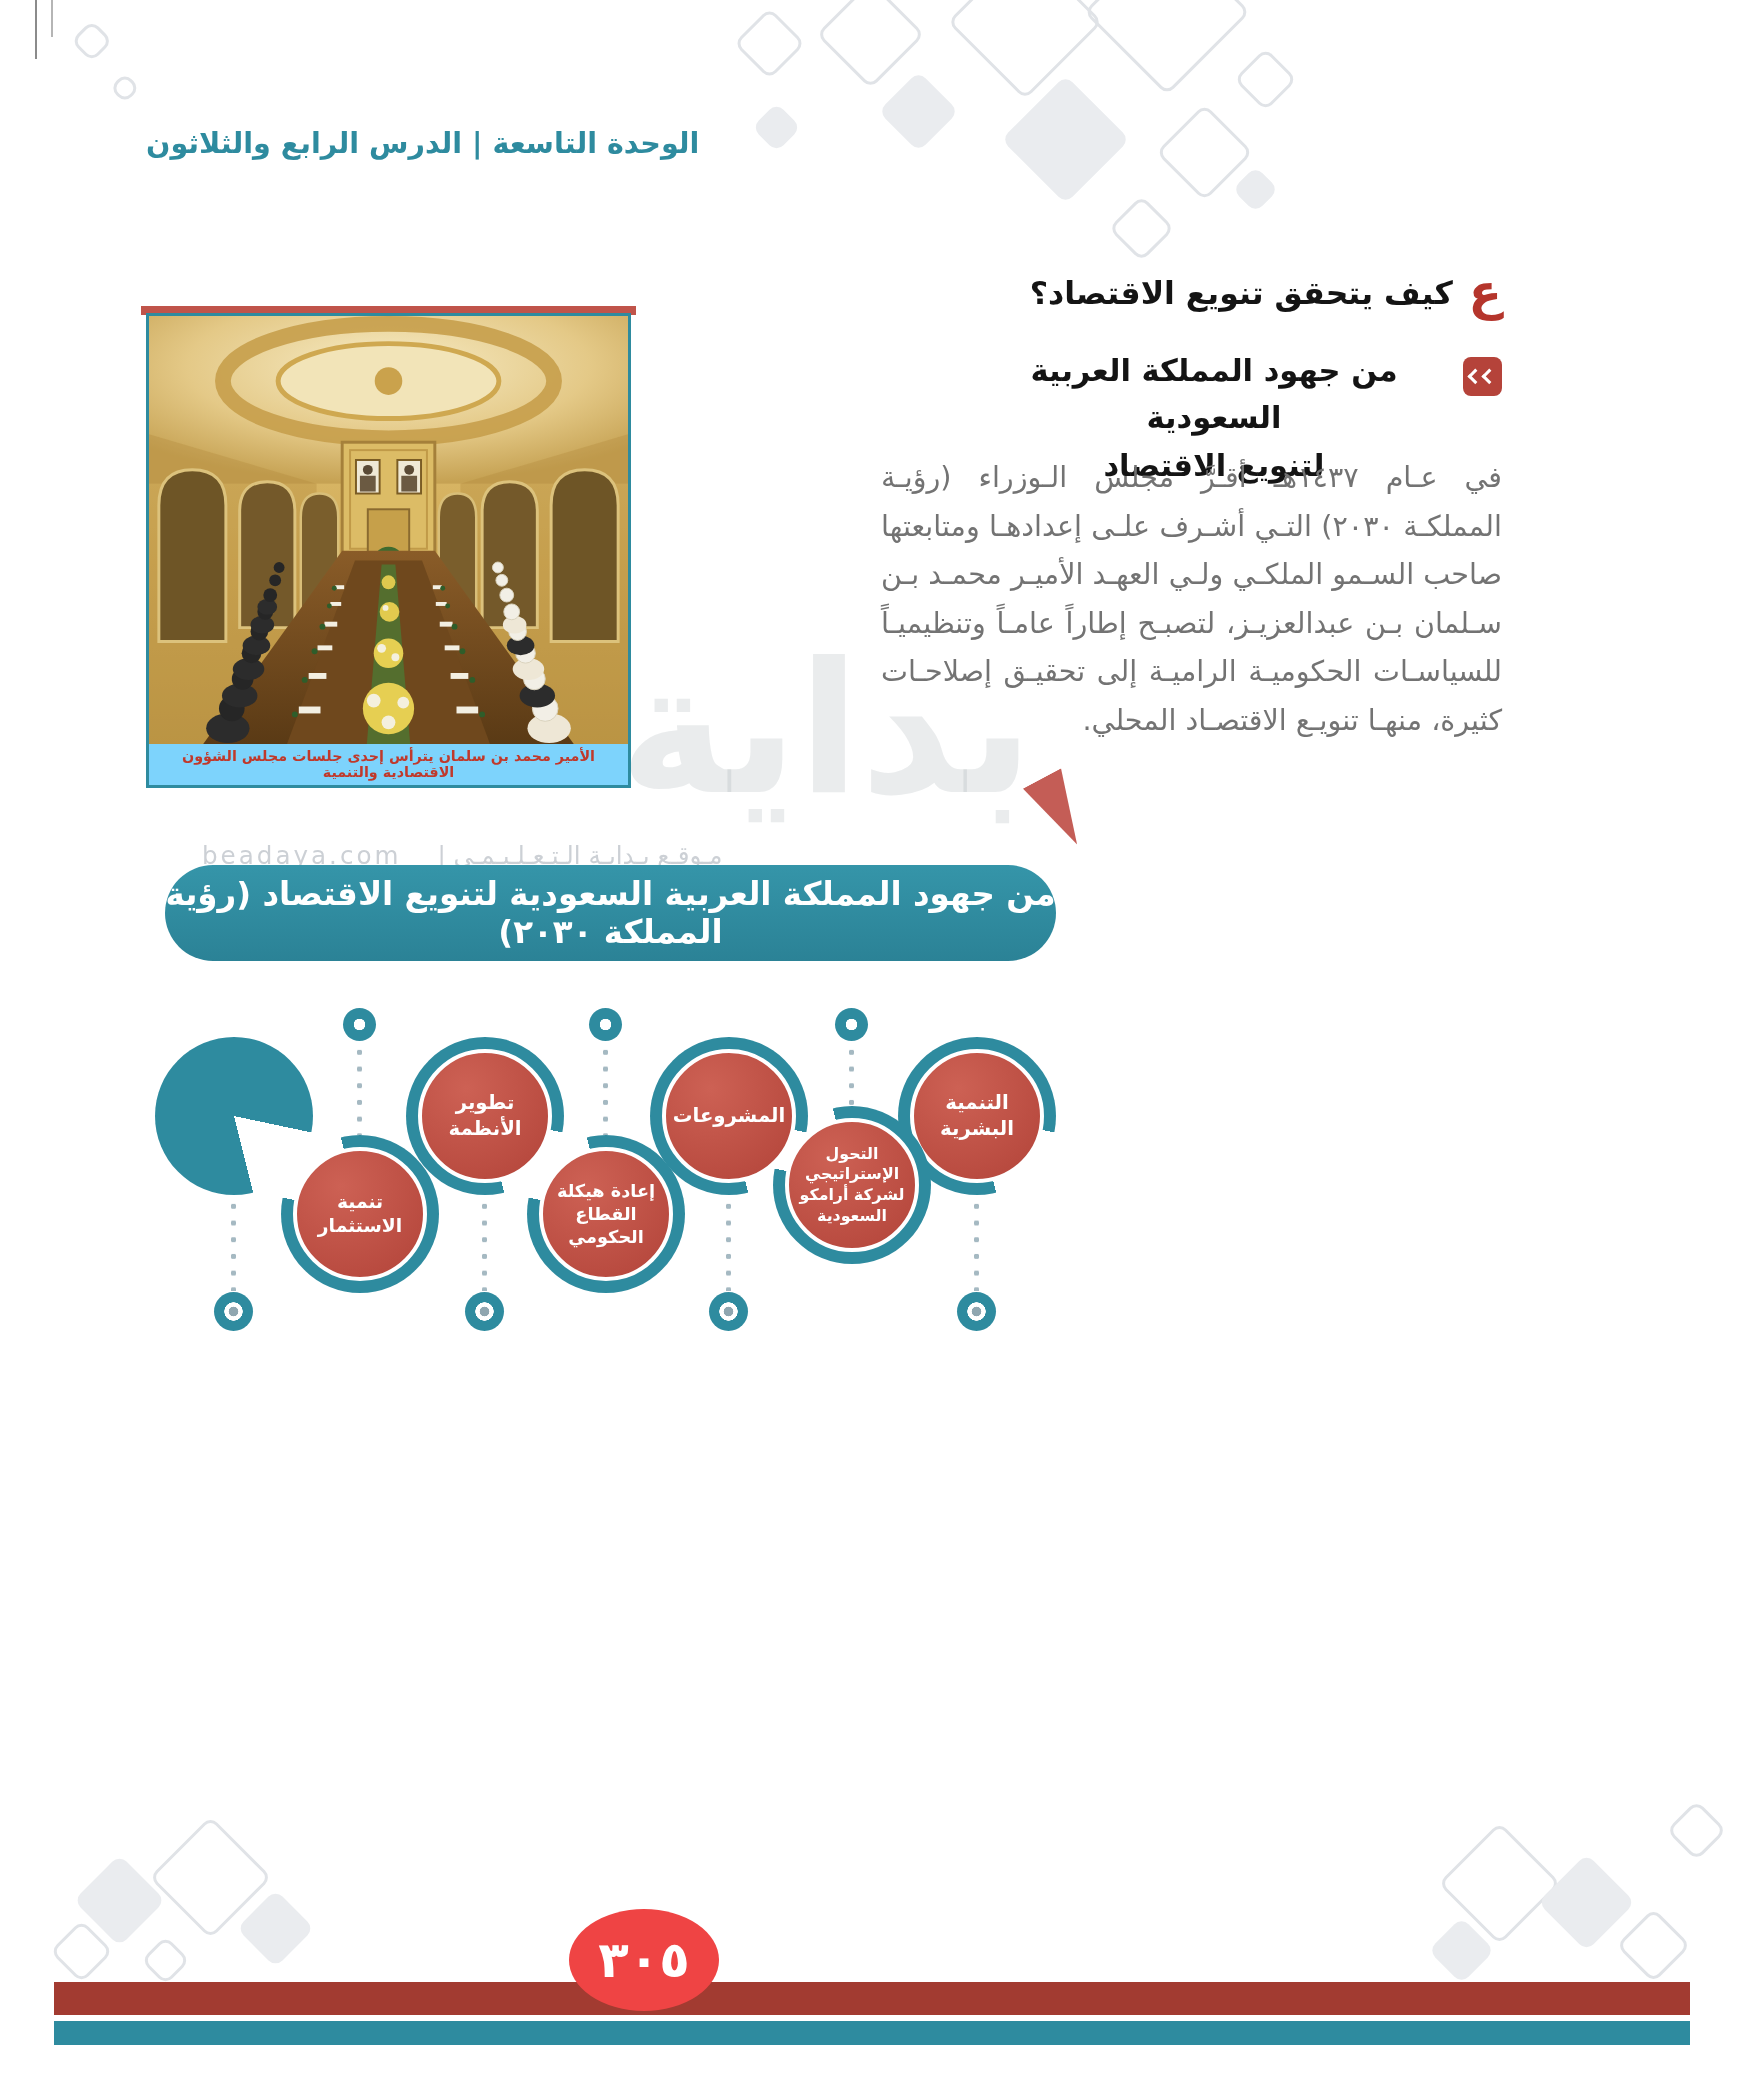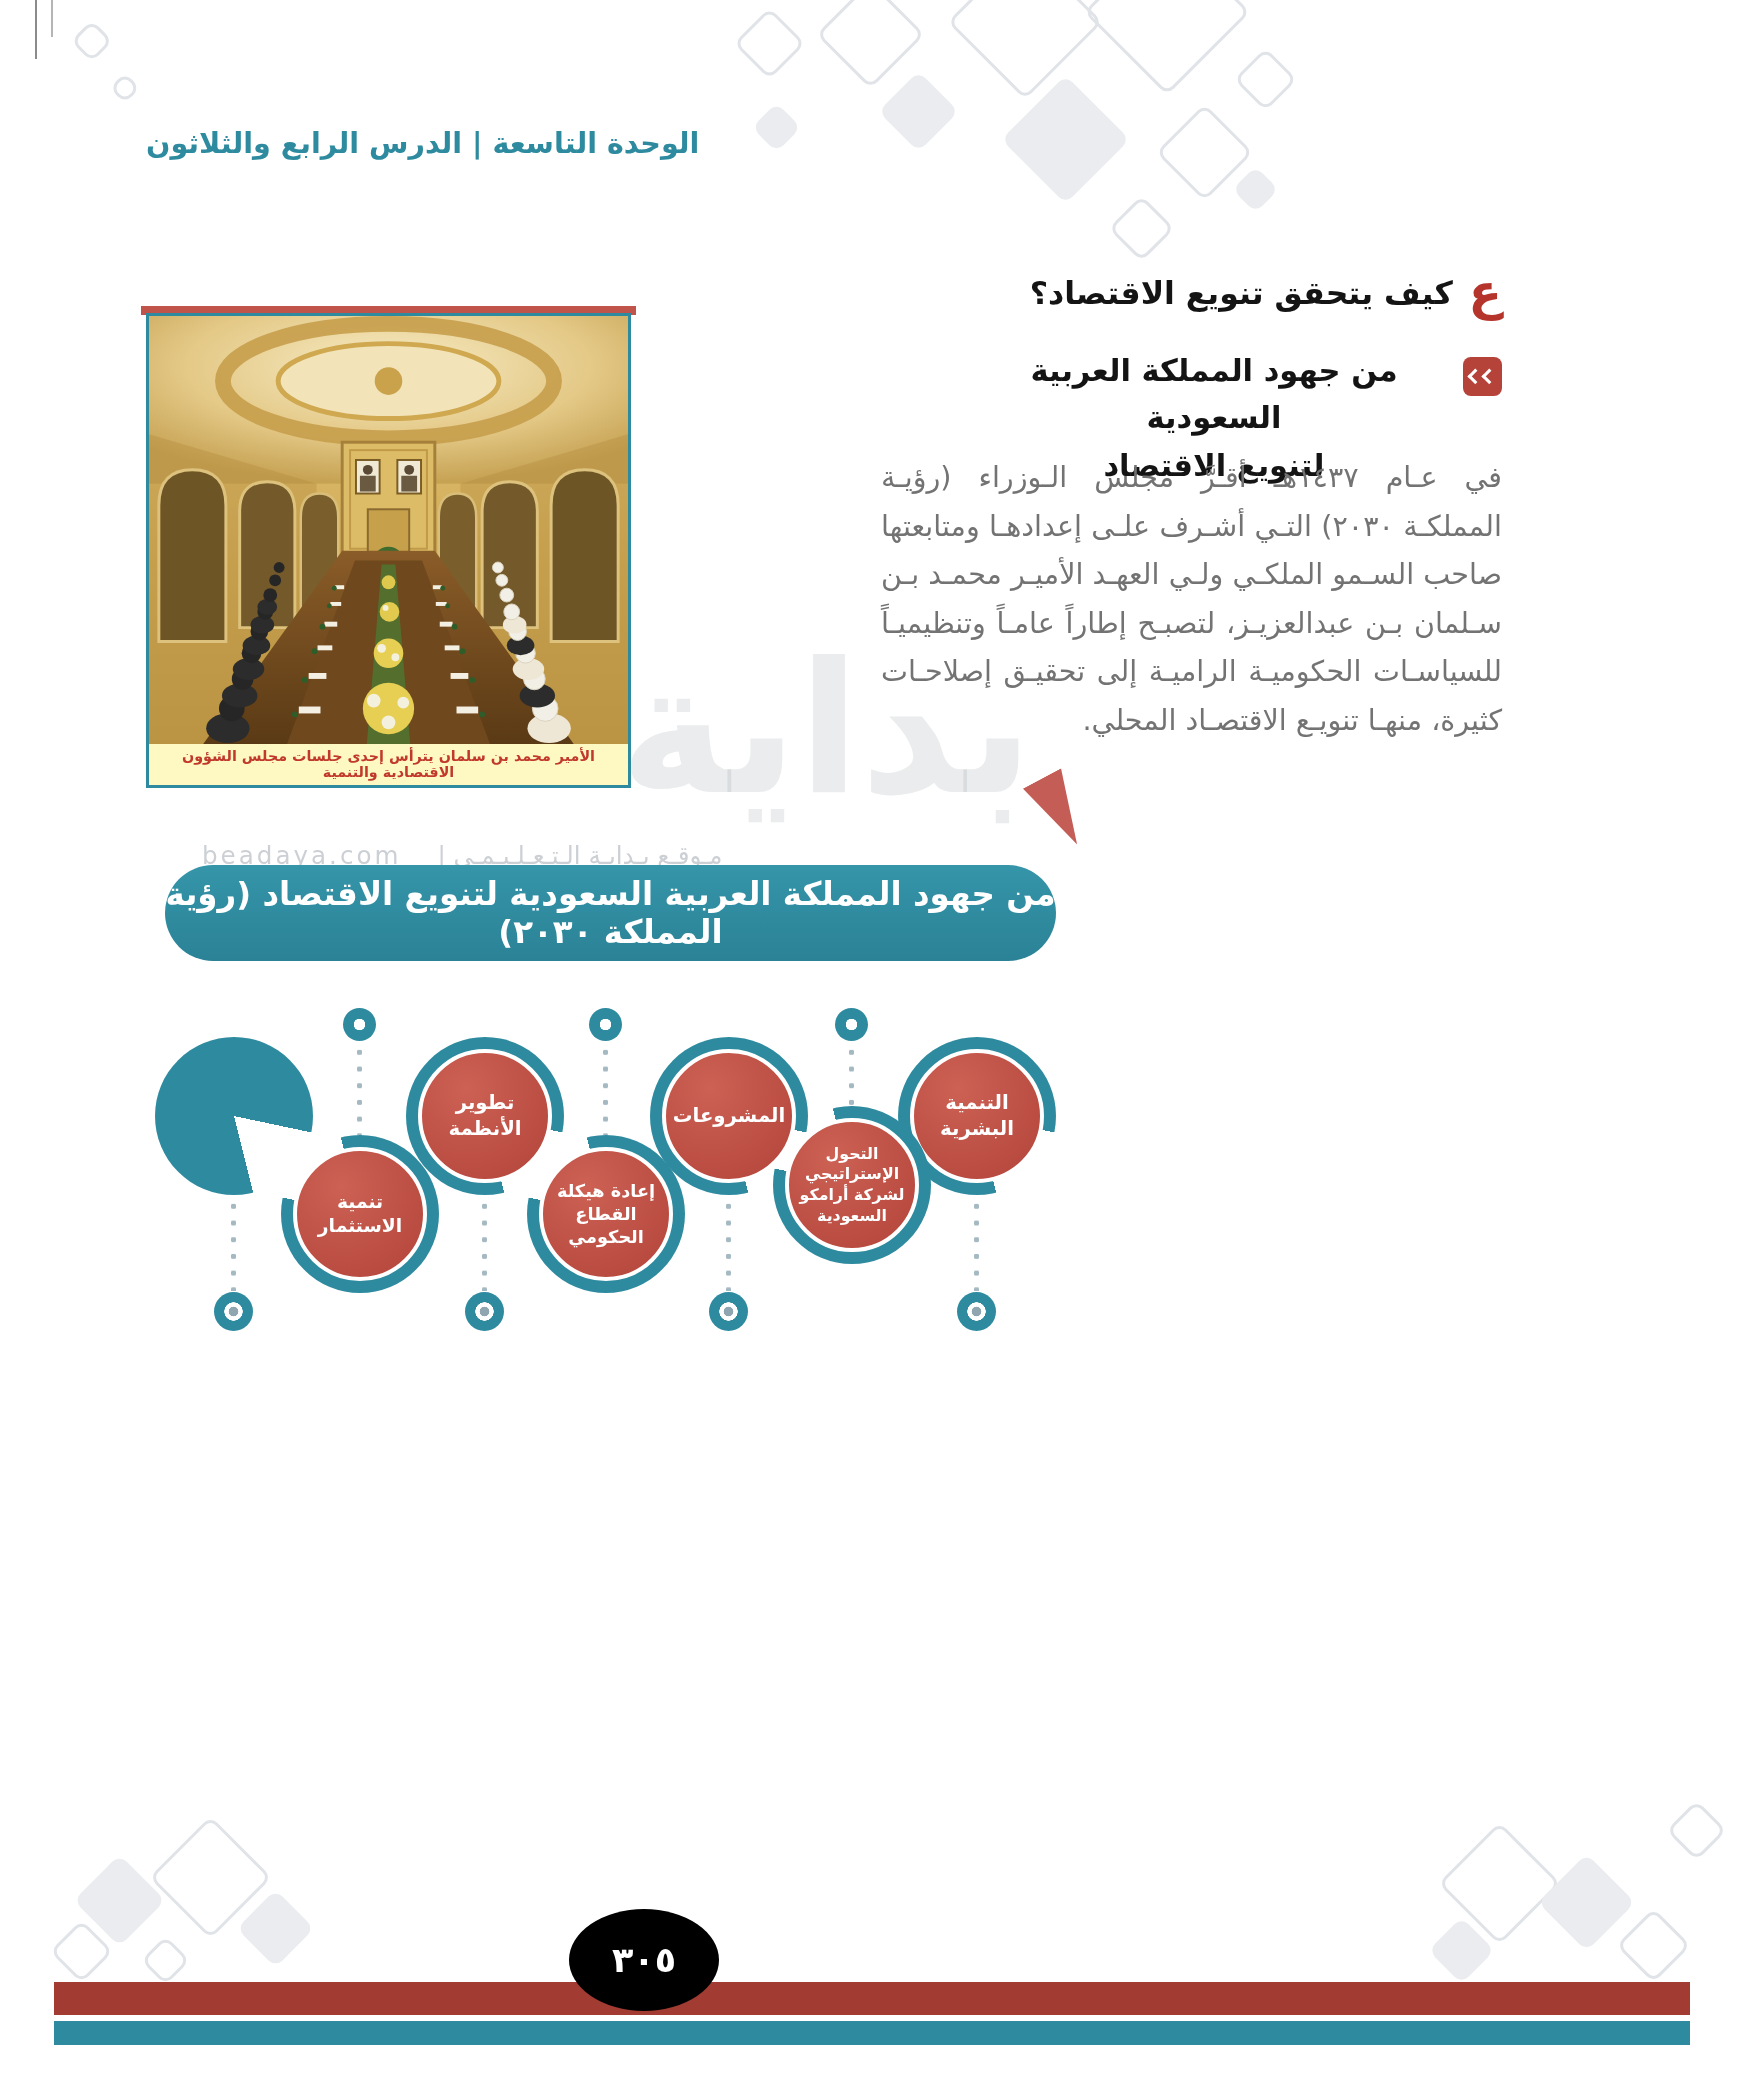--- a/index.html
+++ b/index.html
@@ -40,21 +40,21 @@
 
   .body-text {
     position:absolute; right:242px; top:453px; width:621px;
     font-size:28.6px; line-height:1.7; color:#737373; text-align:justify; z-index:2;
   }
 
   
   .figure-accent { position:absolute; left:141px; top:306px; width:495px; height:8.9px; background:#c0544a; }
   .figure {
     position:absolute; left:146px; top:313px; width:485px; height:475px;
-    border:3.9px solid #2e8b9f; background:#fef9c3; z-index:1;
+    border:3.9px solid #2e8b9f; background:#7dd3fc; z-index:1;
   }
   .figure svg { display:block; width:100%; height:428px; }
   .fig-caption {
     height:39px; display:flex; align-items:center; justify-content:center;
     color:#c0392b; font-size:14.3px; font-weight:bold; padding:0 5.9px; text-align:center;
   }
 
   
   .wm-logo {
     position:absolute; left:619px; top:638px; font-size:182px; font-weight:bold;
@@ -103,22 +103,22 @@
   .donut-lg {
     position:absolute; width:39px; height:39px; border-radius:50%;
     background:radial-gradient(closest-side, #8fa6b0 0 24%, #ffffff 26% 46%, #2e8b9f 48%); z-index:2;
   }
 
   
   .bar-red  { position:absolute; left:54px; right:54px; top:1982px; height:33px; background:#a23b31; z-index:2; }
   .bar-teal { position:absolute; left:54px; right:54px; top:2021px; height:23.6px; background:#2e8b9f; z-index:2; }
   .page-oval {
     position:absolute; left:569px; top:1909px; width:150px; height:102px;
-    background:#000000; border-radius:50%; display:flex; align-items:center;
-    justify-content:center; color:#fff; font-size:35px; font-weight:bold; z-index:3;
+    background:#ef4444; border-radius:50%; display:flex; align-items:center;
+    justify-content:center; color:#fff; font-size:50px; font-weight:bold; z-index:3;
   }
 </style>
 </head>
 <body>
 
 <div class="crop-line" style="left:35px;top:0;height:59px;"></div>
 <div class="crop-line" style="left:51px;top:0;height:37px;background:#b5b5b5;"></div>
 
 <div class="diamond d-o" style="left:744px;top:17.7px;width:51px;height:51px;"></div>
 <div class="diamond d-o" style="left:832px;top:-3.9px;width:77px;height:77px;"></div>

